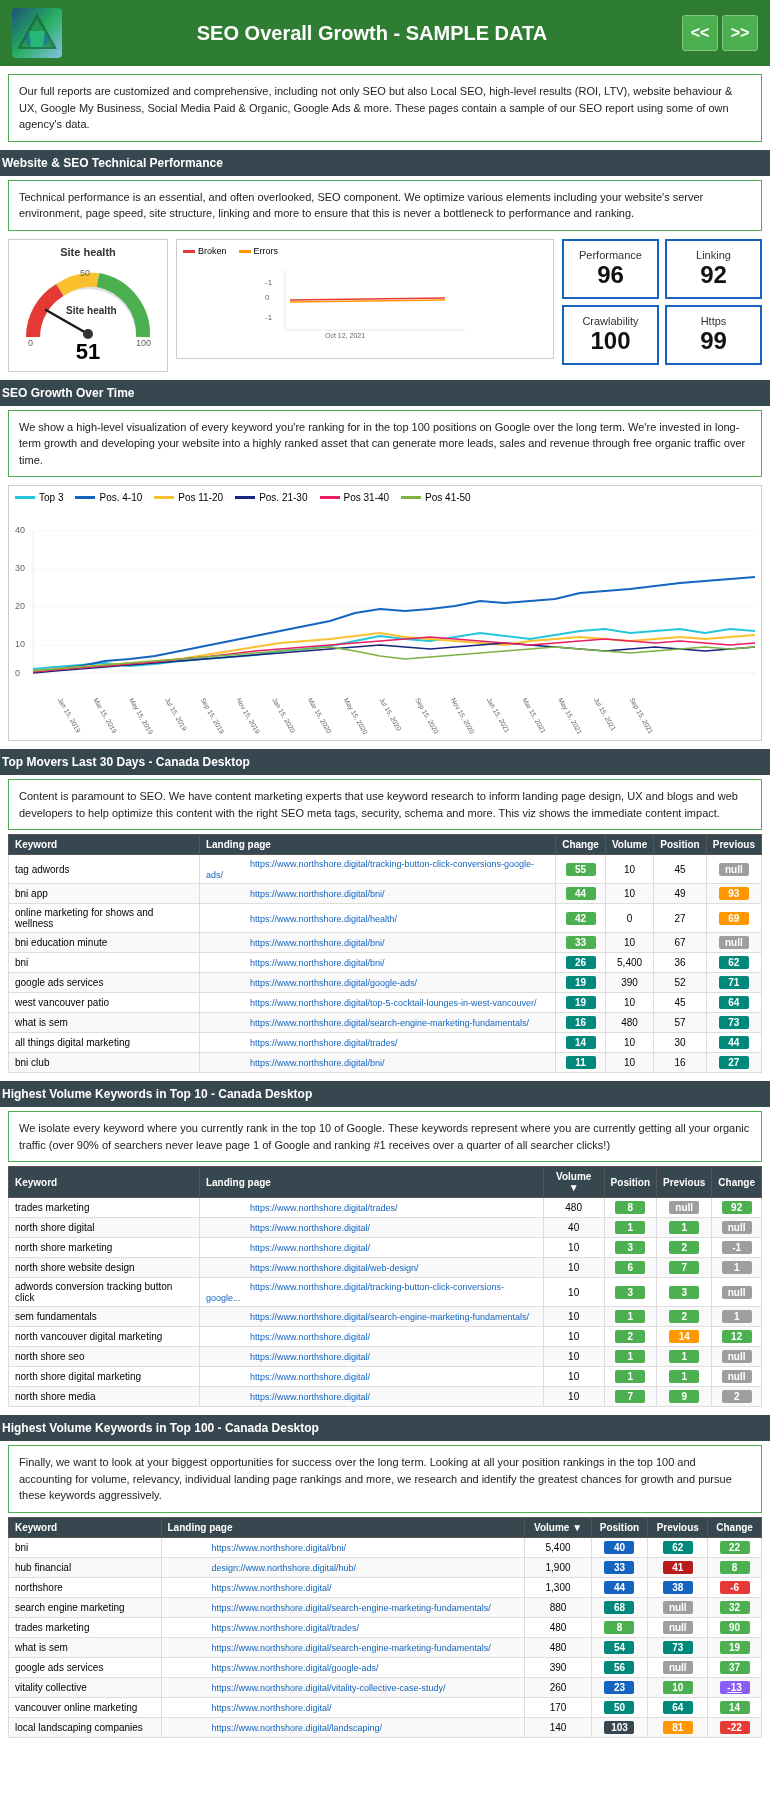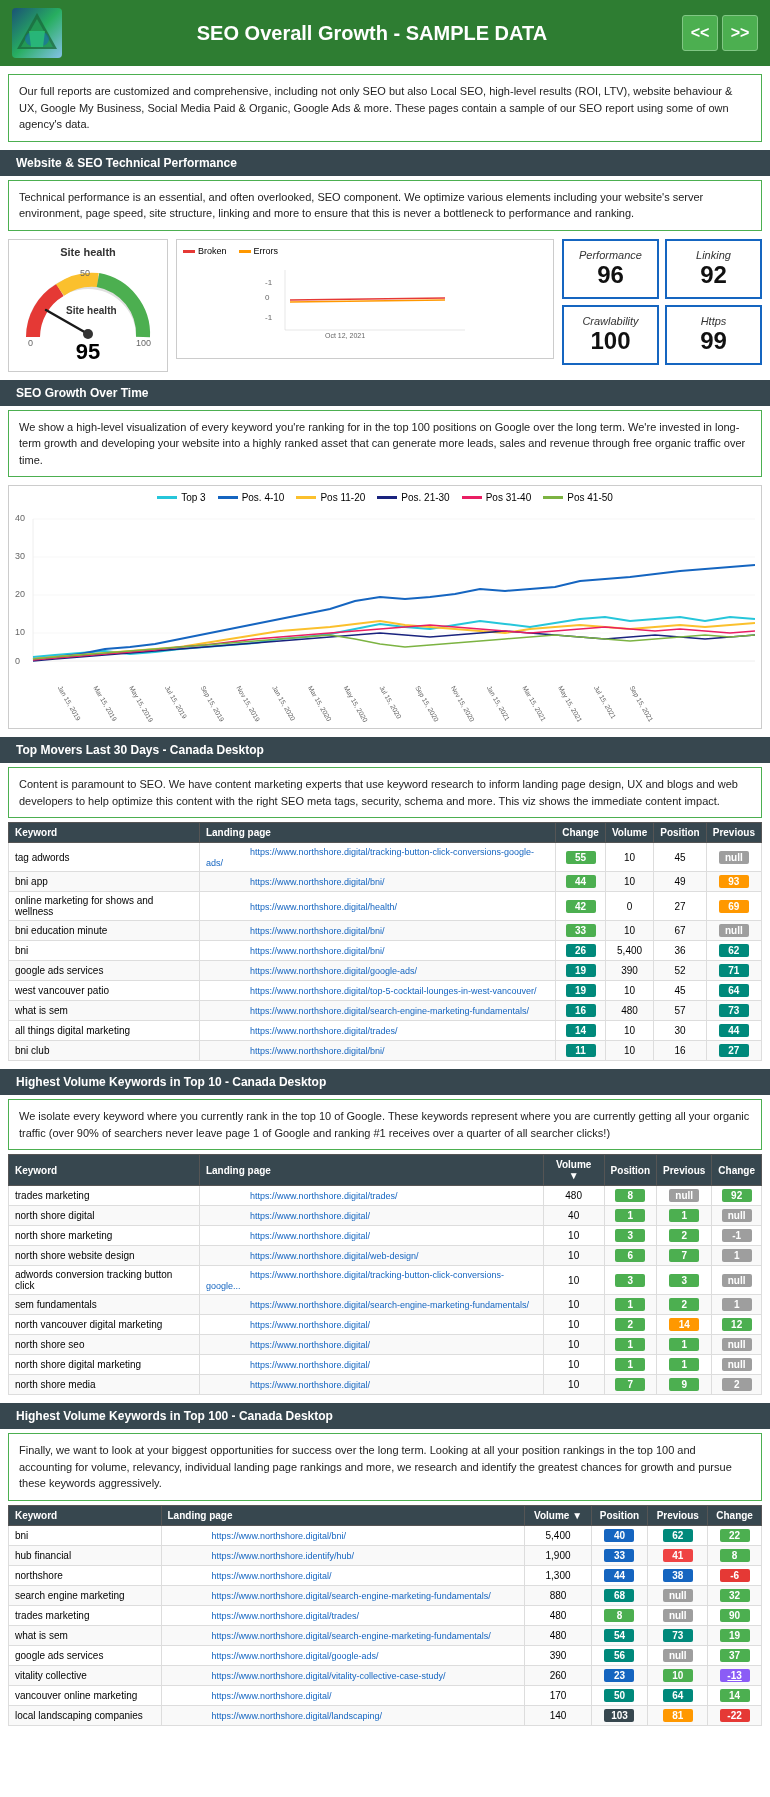--- a/index.html
+++ b/index.html
@@ -34,21 +34,21 @@
       margin: 8px;
       padding: 8px 10px;
       font-size: 11px;
       line-height: 1.5;
       color: #222;
     }
 
     .section-header {
       background: #37474f;
       color: #fff;
-      padding: 6px 16px;
+      padding: 6px 2px;
       font-size: 12px;
       font-weight: bold;
       margin: 0;
     }
 
     .section-desc {
       border: 1px solid #4caf50;
       margin: 4px 8px;
       padding: 8px 10px;
       font-size: 11px;
@@ -85,31 +85,31 @@
       grid-template-columns: 1fr 1fr;
       gap: 6px;
       width: 200px;
       flex-shrink: 0;
     }
     .kpi-box {
       border: 2px solid #1565c0;
       padding: 8px;
       text-align: center;
     }
-    .kpi-label { font-size: 11px; color: #333; font-style: italic; }
+    .kpi-label { font-size: 11px; color: #333; }
     .kpi-value { font-size: 24px; font-weight: bold; color: #111; }
 
     
     .growth-chart-container {
       margin: 8px;
       border: 1px solid #ccc;
       padding: 6px;
     }
     .legend-row {
-      display: flex; flex-wrap: wrap; gap: 12px; margin-bottom: 6px; font-size: 10px; justify-content: center;
+      display: flex; flex-wrap: wrap; gap: 12px; margin-bottom: 18px; font-size: 10px;
     }
     .legend-item { display: flex; align-items: center; gap: 4px; }
     .legend-dot { width: 20px; height: 3px; }
     .data-table { width: 100%; border-collapse: collapse; font-size: 10px; }
     .data-table th {
       background: #37474f; color: #fff;
       padding: 4px 6px; text-align: left; border: 1px solid #555;
     }
     .data-table td {
       padding: 3px 6px; border: 1px solid #ddd;
@@ -173,21 +173,21 @@
       <path d="M80,18 A55,55 0 0,1 125,75" fill="none" stroke="#4caf50" stroke-width="14"></path>
 
       <line x1="70" y1="72" x2="28" y2="48" stroke="#1a1a1a" stroke-width="2.5" stroke-linecap="round"></line>
       <circle cx="70" cy="72" r="5" fill="#333"></circle>
 
       <text x="10" y="84" font-size="9" fill="#666">0</text>
       <text x="62" y="14" font-size="9" fill="#666">50</text>
       <text x="118" y="84" font-size="9" fill="#666">100</text>
       <text x="48" y="52" font-size="10" font-weight="bold" fill="#333">Site health</text>
     </svg>
-    <div style="font-size:22px; font-weight:bold; margin-top:-8px;">95</div>
+    <div style="font-size:22px; font-weight:bold; margin-top:-8px;">51</div>
   </div>
 
   <div class="chart-mini">
     <div style="display:flex; gap:12px; font-size:9px; margin-bottom:4px;">
       <span><span style="display:inline-block;width:12px;height:3px;background:#e53935;vertical-align:middle;margin-right:3px;"></span>Broken</span>
       <span><span style="display:inline-block;width:12px;height:3px;background:#ff9800;vertical-align:middle;margin-right:3px;"></span>Errors</span>
     </div>
     <svg width="100%" height="80" viewBox="0 0 200 80">
       <line x1="20" y1="10" x2="20" y2="70" stroke="#ccc" stroke-width="0.5"></line>
       <line x1="20" y1="70" x2="200" y2="70" stroke="#ccc" stroke-width="0.5"></line>
@@ -523,24 +523,24 @@
     <tr>
     <td>bni</td>
     <td><a href="#">https://www.northshore.digital/bni/</a></td>
     <td class="right">5,400</td>
     <td class="right"><span class="badge" style="background:#1565c0;">40</span></td>
     <td class="right"><span class="badge" style="background:#00897b;">62</span></td>
     <td class="right"><span class="badge" style="background:#4caf50;">22</span></td>
   </tr>
         <tr>
     <td>hub financial</td>
-    <td><a href="#">https://www.northshore.identify/hub/</a></td>
+    <td><a href="#">design://www.northshore.digital/hub/</a></td>
     <td class="right">1,900</td>
     <td class="right"><span class="badge" style="background:#1565c0;">33</span></td>
-    <td class="right"><span class="badge" style="background:#ef4444;">41</span></td>
+    <td class="right"><span class="badge" style="background:#b91c1c;">41</span></td>
     <td class="right"><span class="badge" style="background:#4caf50;">8</span></td>
   </tr>
         <tr>
     <td>northshore</td>
     <td><a href="#">https://www.northshore.digital/</a></td>
     <td class="right">1,300</td>
     <td class="right"><span class="badge" style="background:#1565c0;">44</span></td>
     <td class="right"><span class="badge" style="background:#1565c0;">38</span></td>
     <td class="right"><span class="badge" style="background:#e53935;">-6</span></td>
   </tr>

